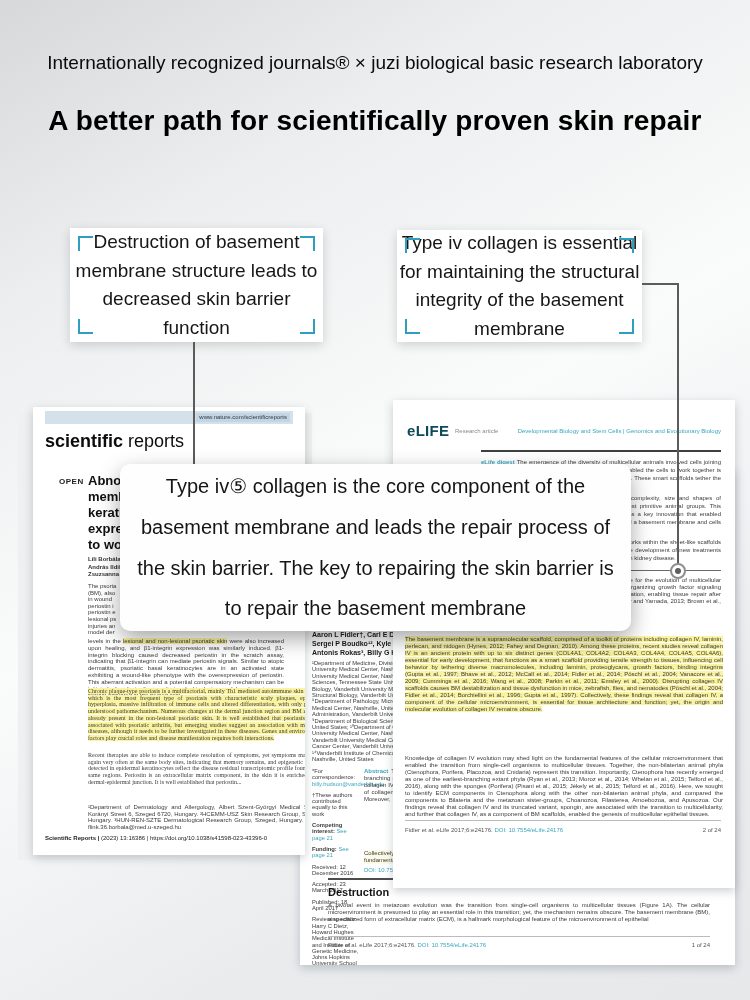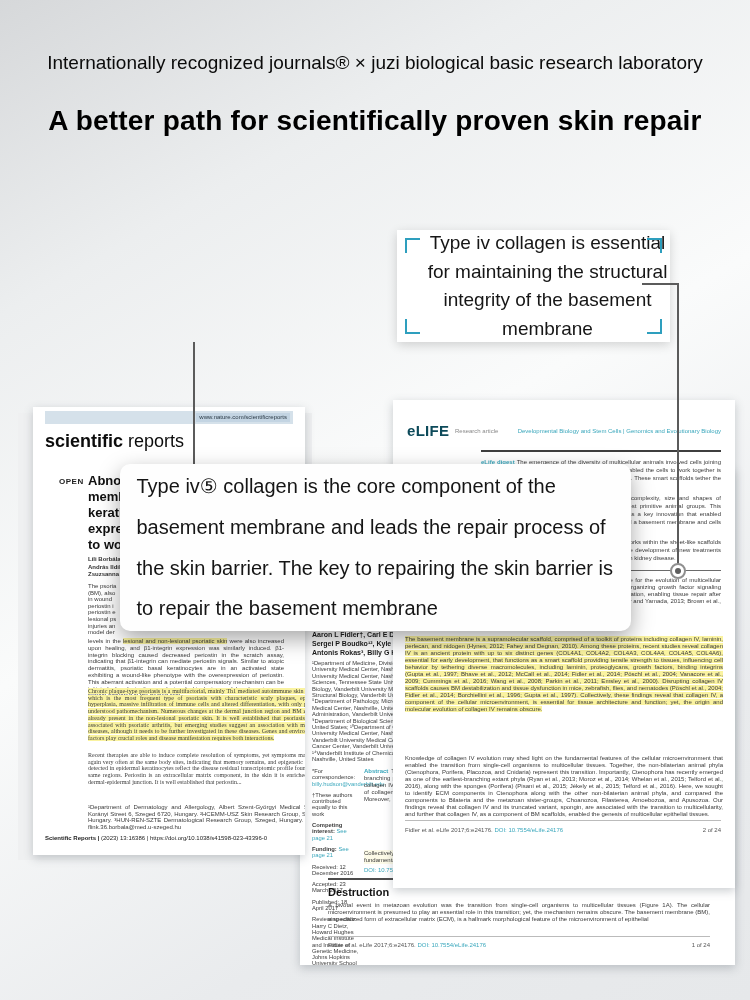--- a/index.html
+++ b/index.html
@@ -7,21 +7,21 @@
     background:linear-gradient(150deg,#d6d8da 0%,#eceeef 22%,#fafbfb 48%,#e9ebed 78%,#e6e8ea 100%);
     font-family:"Liberation Sans",sans-serif;color:#111;}
   .abs{position:absolute;}
   
   #tagline{top:52px;left:0;width:750px;text-align:center;font-size:19px;color:#0b0b0b;}
   #main-title{top:105px;left:0;width:750px;text-align:center;font-size:28px;font-weight:bold;color:#000;letter-spacing:.2px;}
   
   .callout{background:#fff;box-shadow:0 3px 10px rgba(0,0,0,.16);display:flex;align-items:center;justify-content:center;
     text-align:center;font-size:19px;line-height:1.5;color:#161616;}
   #callout-left{left:70px;top:228px;width:253px;height:114px;}
-  #callout-right{left:397px;top:230px;width:245px;height:112px;padding-left:28px;}
+  #callout-right{left:397px;top:230px;width:245px;height:112px;}
   .br{position:absolute;width:13px;height:13px;}
   .br.tl{left:8px;top:8px;border-left:2px solid #2e9fbe;border-top:2px solid #2e9fbe;}
   .br.tr{right:8px;top:8px;border-right:2px solid #2e9fbe;border-top:2px solid #2e9fbe;}
   .br.bl{left:8px;bottom:8px;border-left:2px solid #2e9fbe;border-bottom:2px solid #2e9fbe;}
   .br.brr{right:8px;bottom:8px;border-right:2px solid #2e9fbe;border-bottom:2px solid #2e9fbe;}
   
   .line{background:#5b5b5b;}
   #conn-left{left:193px;top:342px;width:2px;height:122px;}
   #conn-right-h{left:642px;top:283px;width:37px;height:2px;}
   #conn-right-v{left:677px;top:283px;width:2px;height:287px;}
@@ -72,31 +72,38 @@
   #el2-digest .dp{margin:0 0 4px 0;}
   #el2-drule{left:88px;top:170px;width:240px;height:1px;background:#6b6b6b;}
   #el2-body1{left:12px;top:177px;width:316px;font-size:6px;line-height:7px;color:#3a3a3a;text-align:justify;}
   #el2-high{left:12px;top:236px;width:318px;font-size:6px;line-height:7px;color:#3a3a3a;text-align:justify;}
   #el2-para2{left:12px;top:355px;width:318px;font-size:6px;line-height:7px;color:#3a3a3a;text-align:justify;}
   #el2-frule{left:12px;top:420px;width:316px;height:1px;background:#bbb;}
   #el2-footer{left:12px;top:427px;width:316px;font-size:6px;color:#555;}
   
   #overlay-card{left:120px;top:464px;width:511px;height:167px;background:#fefefe;border-radius:10px;
     box-shadow:0 8px 22px rgba(0,0,0,.35);display:flex;align-items:center;justify-content:center;z-index:30;}
-  #overlay-text{width:478px;font-size:20px;line-height:2.04;color:#151515;}
+  #overlay-text{width:478px;text-align:center;font-size:20px;line-height:2.04;color:#151515;}
   .z10{z-index:10}.z15{z-index:15}.z20{z-index:20}
 </style>
 </head>
 <body>
 
 <div id="canvas">
 
   <div class="abs" id="main-title">A better path for scientifically proven skin repair</div>
   <div class="abs" id="tagline">Internationally recognized journals® × juzi biological basic research laboratory</div>
 
+  <div class="abs callout" id="callout-left">
+    <span class="br tl"></span>
+    <span class="br tr"></span>
+    <span class="br bl"></span>
+    <span class="br brr"></span>
+    <span>Destruction of basement membrane structure leads to decreased skin barrier function</span>
+  </div>
 
   <div class="abs callout" id="callout-right">
     <span class="br tl"></span>
     <span class="br tr"></span>
     <span class="br bl"></span>
     <span class="br brr"></span>
     <span>Type iv collagen is essential for maintaining the structural integrity of the basement membrane</span>
   </div>
 
   <div class="abs line z20" id="conn-left"></div>

